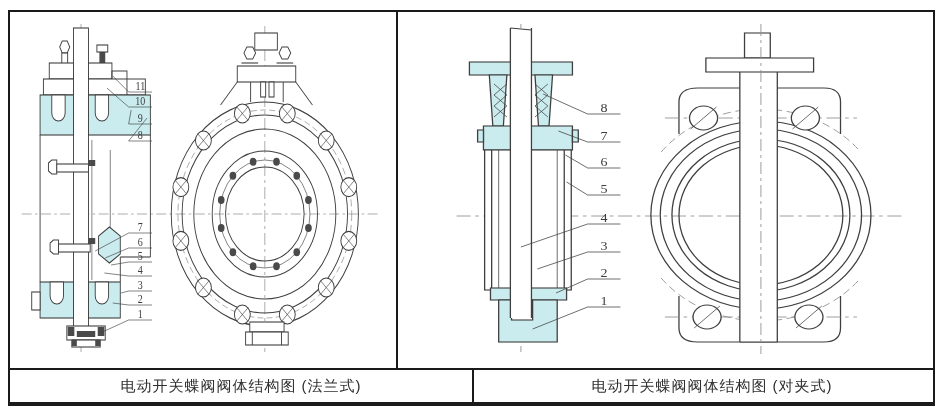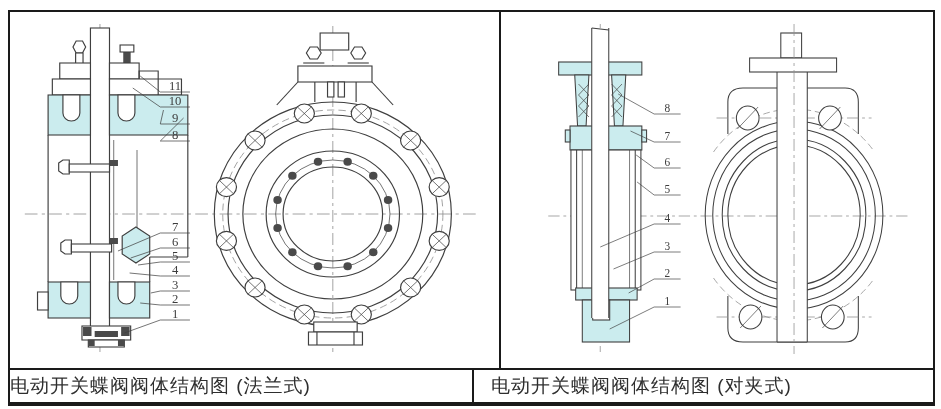--- a/index.html
+++ b/index.html
@@ -1,24 +1,24 @@
 <!DOCTYPE html>
 <html style="--highlight: #cbecee; --line: #3f3f3f; --centerline: #8f8f8f; --caption_text: #2e2e2e;"><head>
 <meta charset="utf-8">
 <style>
   html,body{margin:0;padding:0;background:#fff;}
   body{width:941px;height:409px;position:relative;font-family:"Liberation Sans",sans-serif;overflow:hidden;}
   .frame{position:absolute;left:8px;top:10px;width:923px;height:390px;border:2px solid #1a1a1a;border-bottom-width:4px;display:flex;flex-direction:column;background:#fff;}
   .drawings{flex:1;display:flex;min-height:0;}
   .cell{position:relative;height:100%;}
-  .cell.left{width:489px;}
+  .cell.left{width:386px;}
   .cell.right{flex:1;border-left:2px solid #1a1a1a;}
   .cell svg{display:block;width:100%;height:100%;}
   .captions{height:32px;border-top:2px solid #1a1a1a;display:flex;}
-  .cap{display:flex;align-items:center;font-size:19px;color:var(--caption_text);letter-spacing:1px;}
+  .cap{display:flex;align-items:center;justify-content:center;font-size:15px;color:var(--caption_text);letter-spacing:1px;}
   .cap.left{width:462px;}
   .cap.right{flex:1;border-left:2px solid #1a1a1a;padding-left:17px;}
   
   .s{stroke:var(--line);fill:none;stroke-width:1.1;}
   .thin{stroke:var(--line);fill:none;stroke-width:.7;}
   .wh{fill:#ffffff;stroke:var(--line);stroke-width:1.1;}
   .hl{fill:var(--highlight);stroke:var(--line);stroke-width:1.1;}
   .dk{fill:#4a4a4a;stroke:none;}
   .cl{stroke:var(--centerline);stroke-width:.8;stroke-dasharray:12 4 3 4;fill:none;}
   .dash{stroke:var(--centerline);stroke-width:.8;stroke-dasharray:7 4;fill:none;}

